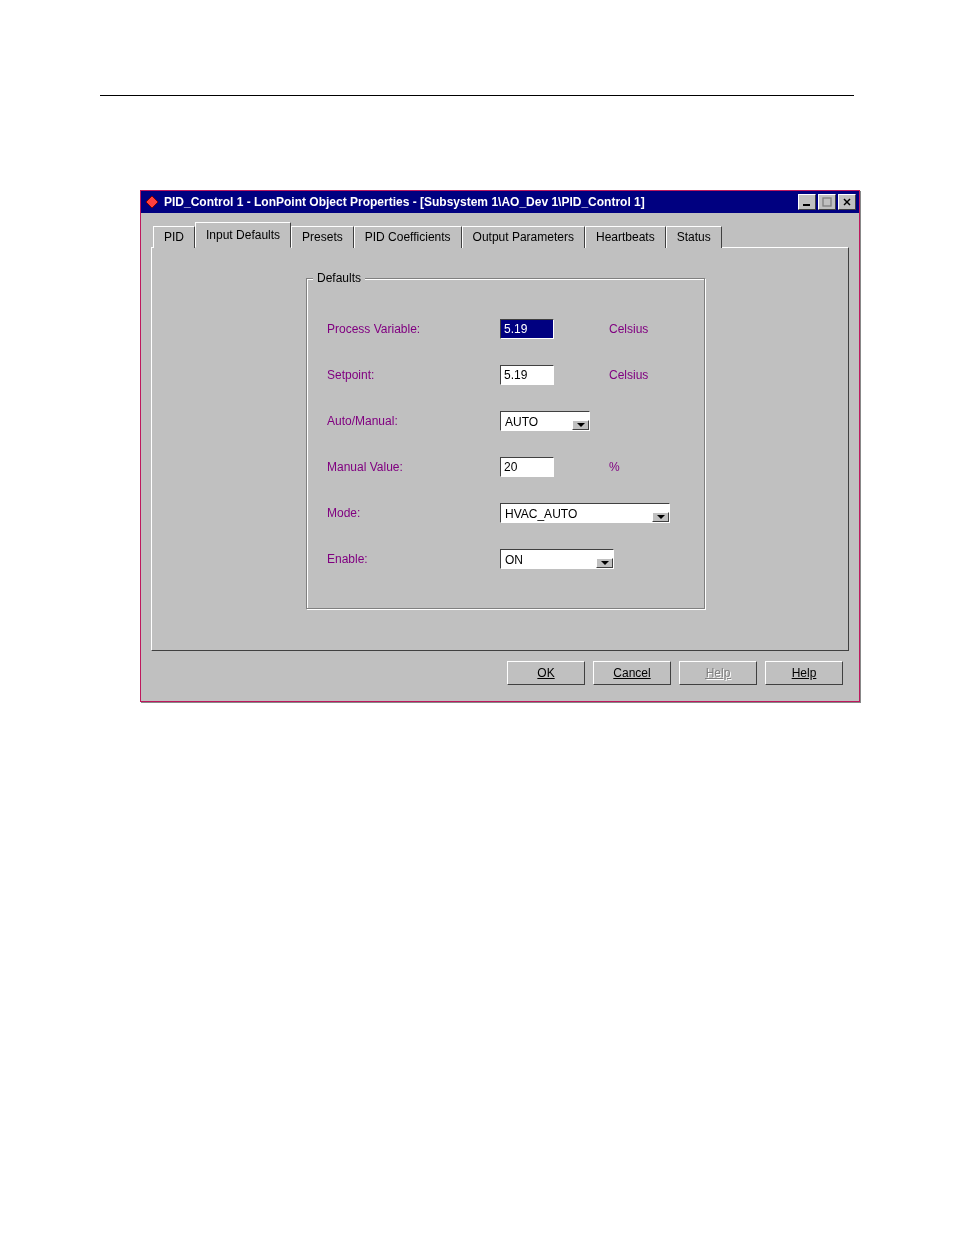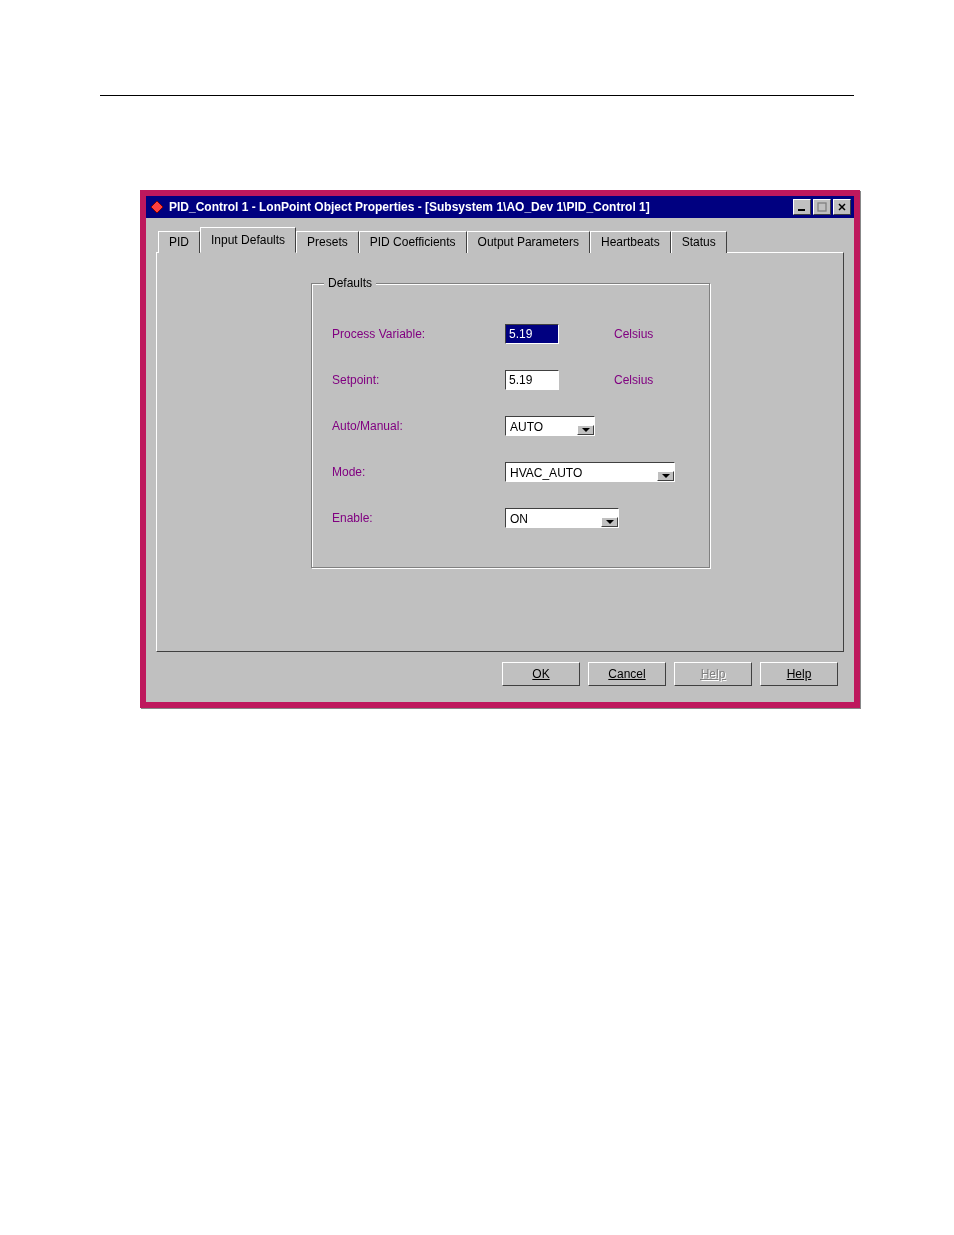--- a/index.html
+++ b/index.html
@@ -21,21 +21,21 @@
     left: 100px;
     right: 100px;
     border-top: 1px solid #000;
   }
   .dialog {
     position: absolute;
     top: 190px;
     left: 140px;
     width: 720px;
     background: #c0c0c0;
-    border: 6px solid #be185d;
+    border: 1px solid #be185d;
     box-shadow: 1px 1px 0 #888;
   }
   .titlebar {
     height: 22px;
     background: #000080;
     color: #fff;
     display: flex;
     align-items: center;
     padding: 0 3px;
     font-weight: bold;
@@ -110,21 +110,21 @@
     border-bottom-color: #fff;
     box-shadow: inset -1px -1px 0 #808080, inset 1px 1px 0 #fff;
     position: relative;
     margin-left: 130px;
     width: 400px;
     padding: 40px 20px 40px 20px;
   }
   .groupbox-legend {
     position: absolute;
     top: -8px;
-    left: 12px;
+    left: 6px;
     background: #c0c0c0;
     padding: 0 4px;
     font-size: 12px;
     color: #000;
   }
   .form-row {
     display: flex;
     align-items: center;
     margin-bottom: 26px;
     gap: 43px;
@@ -272,20 +272,25 @@
             <span class="combo" style="width:90px">
               <span class="combo-text" style="flex:1">AUTO</span>
               <span class="combo-btn">
                 <svg viewBox="0 0 8 8">
                     <polygon points="0,2 8,2 4,6" fill="#000"></polygon>
                   </svg>
               </span>
             </span>
           </div>
 
+          <div class="form-row">
+            <span class="lbl">Manual Value:</span>
+            <input class="textfield" value="20" style="">
+            <span class="unit">%</span>
+          </div>
 
           <div class="form-row">
             <span class="lbl">Mode:</span>
             <span class="combo" style="width:170px">
               <span class="combo-text" style="flex:1">HVAC_AUTO</span>
               <span class="combo-btn">
                 <svg viewBox="0 0 8 8">
                     <polygon points="0,2 8,2 4,6" fill="#000"></polygon>
                   </svg>
               </span>

